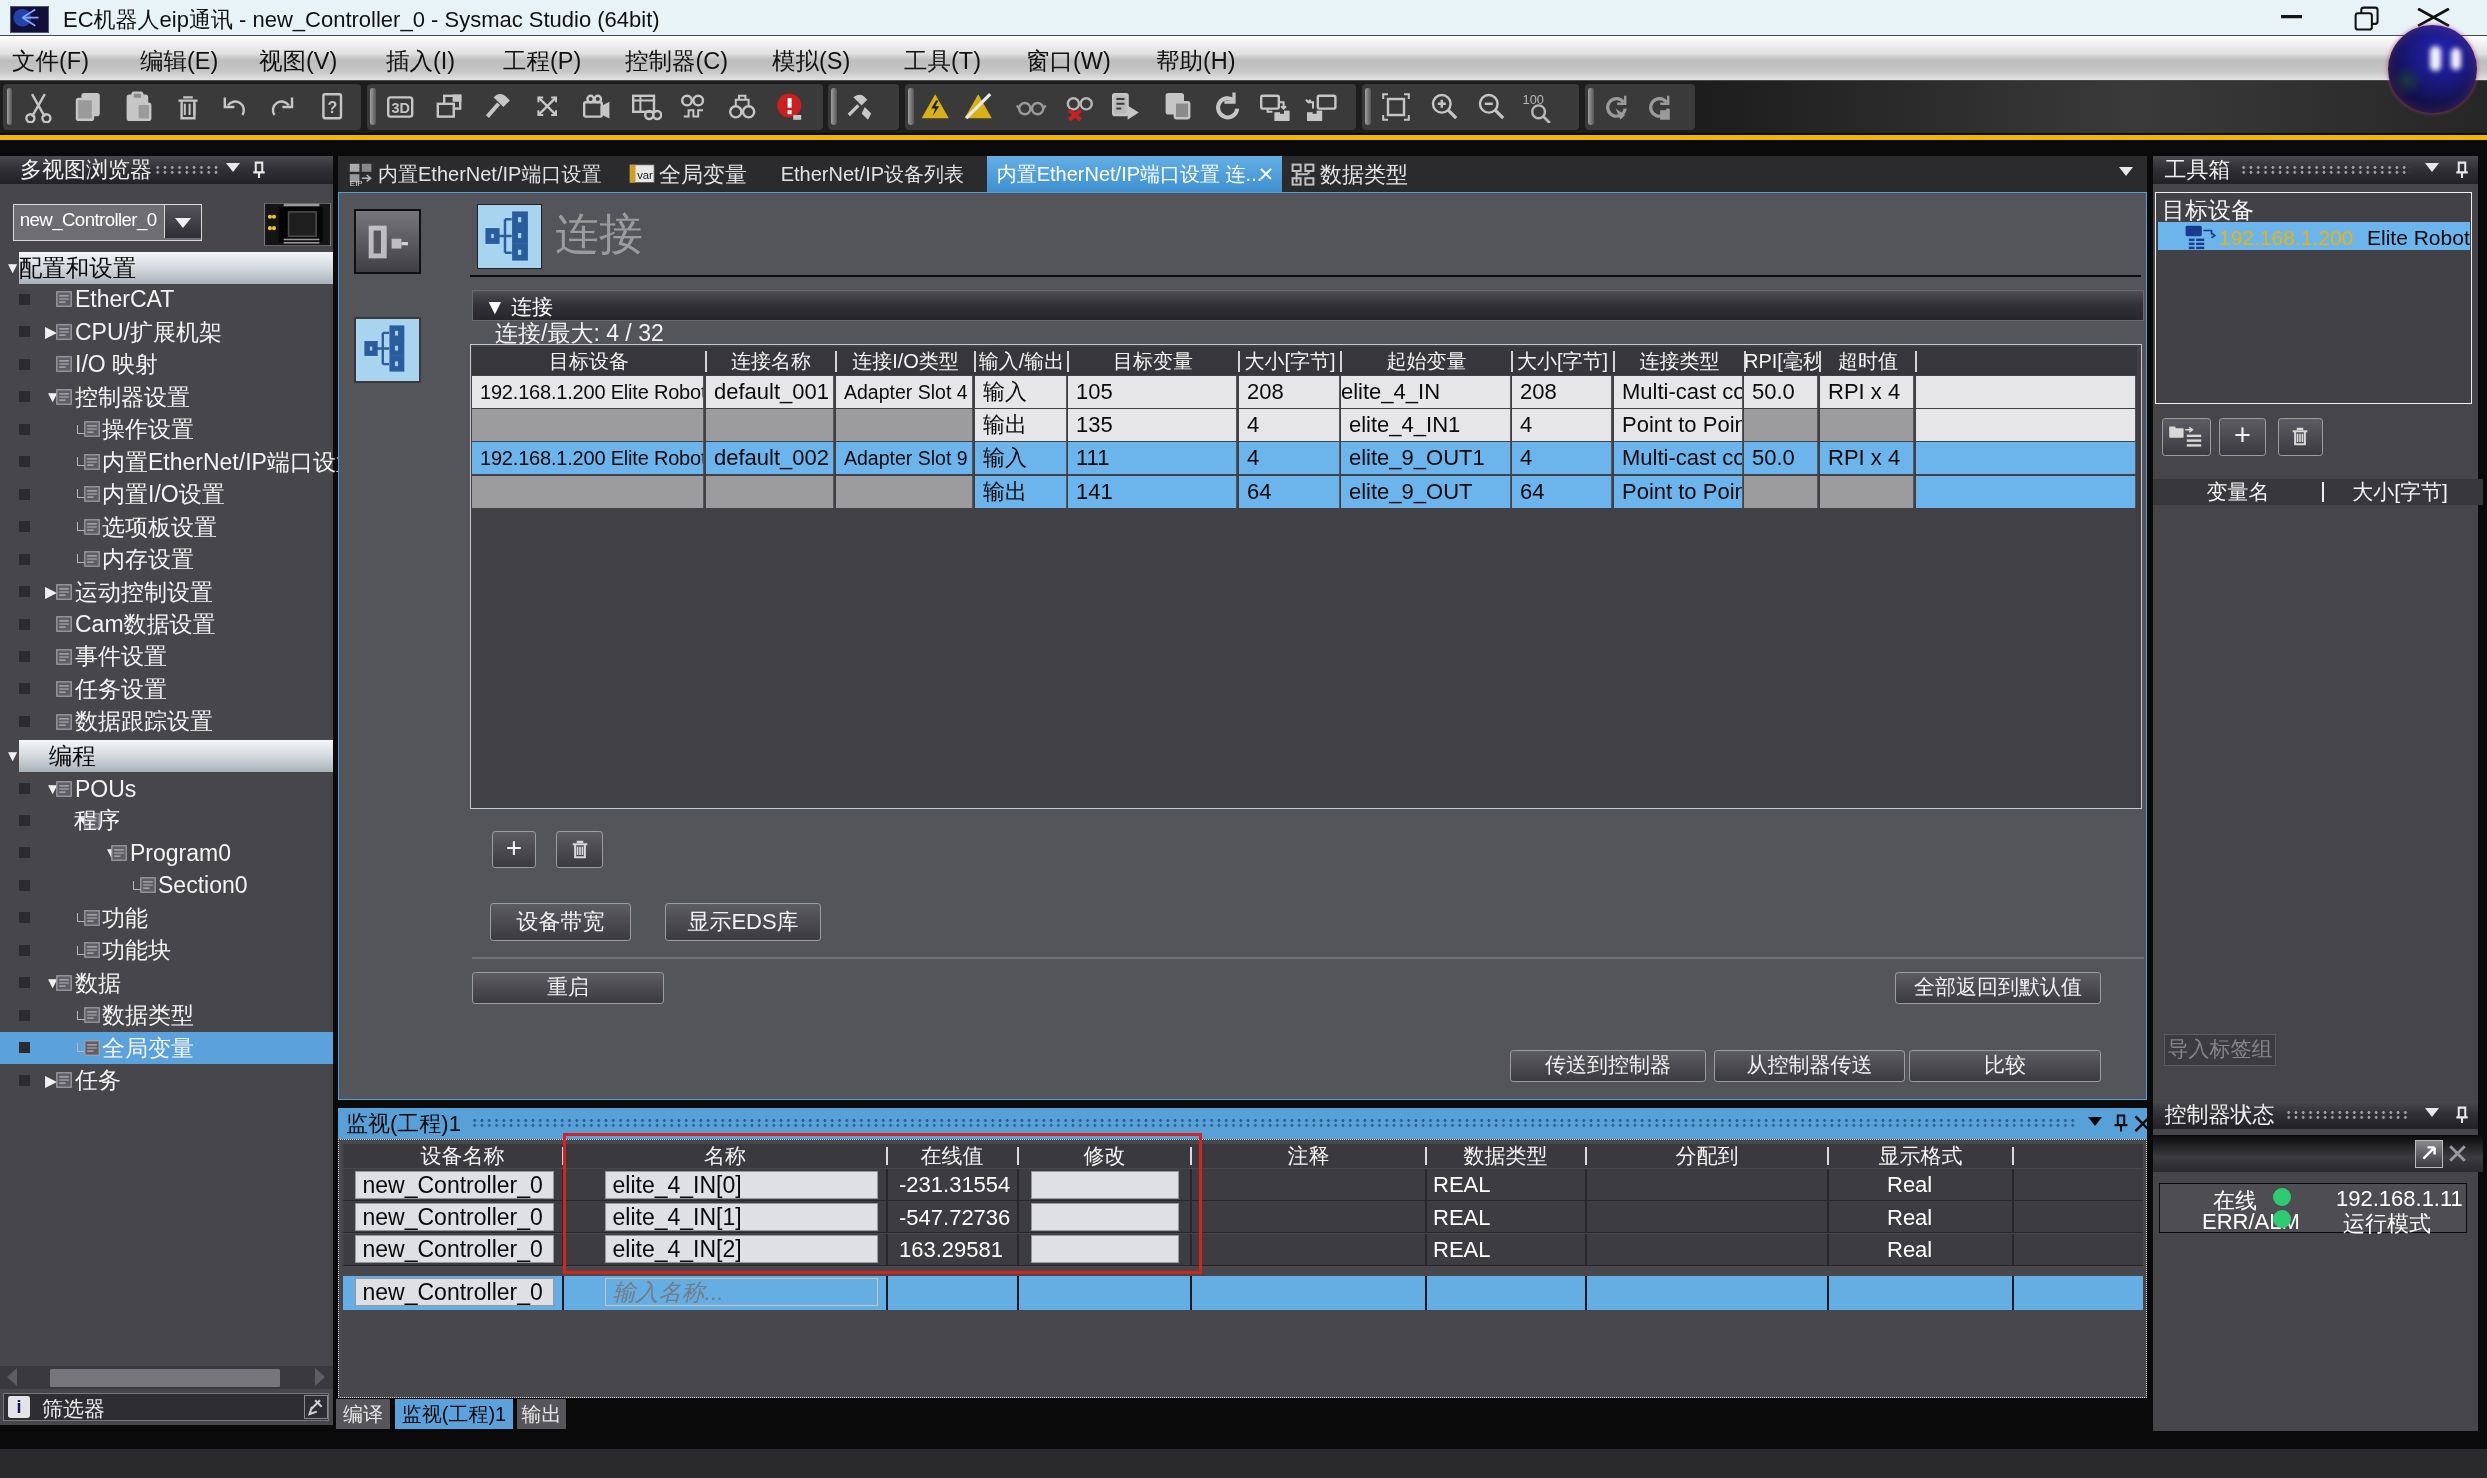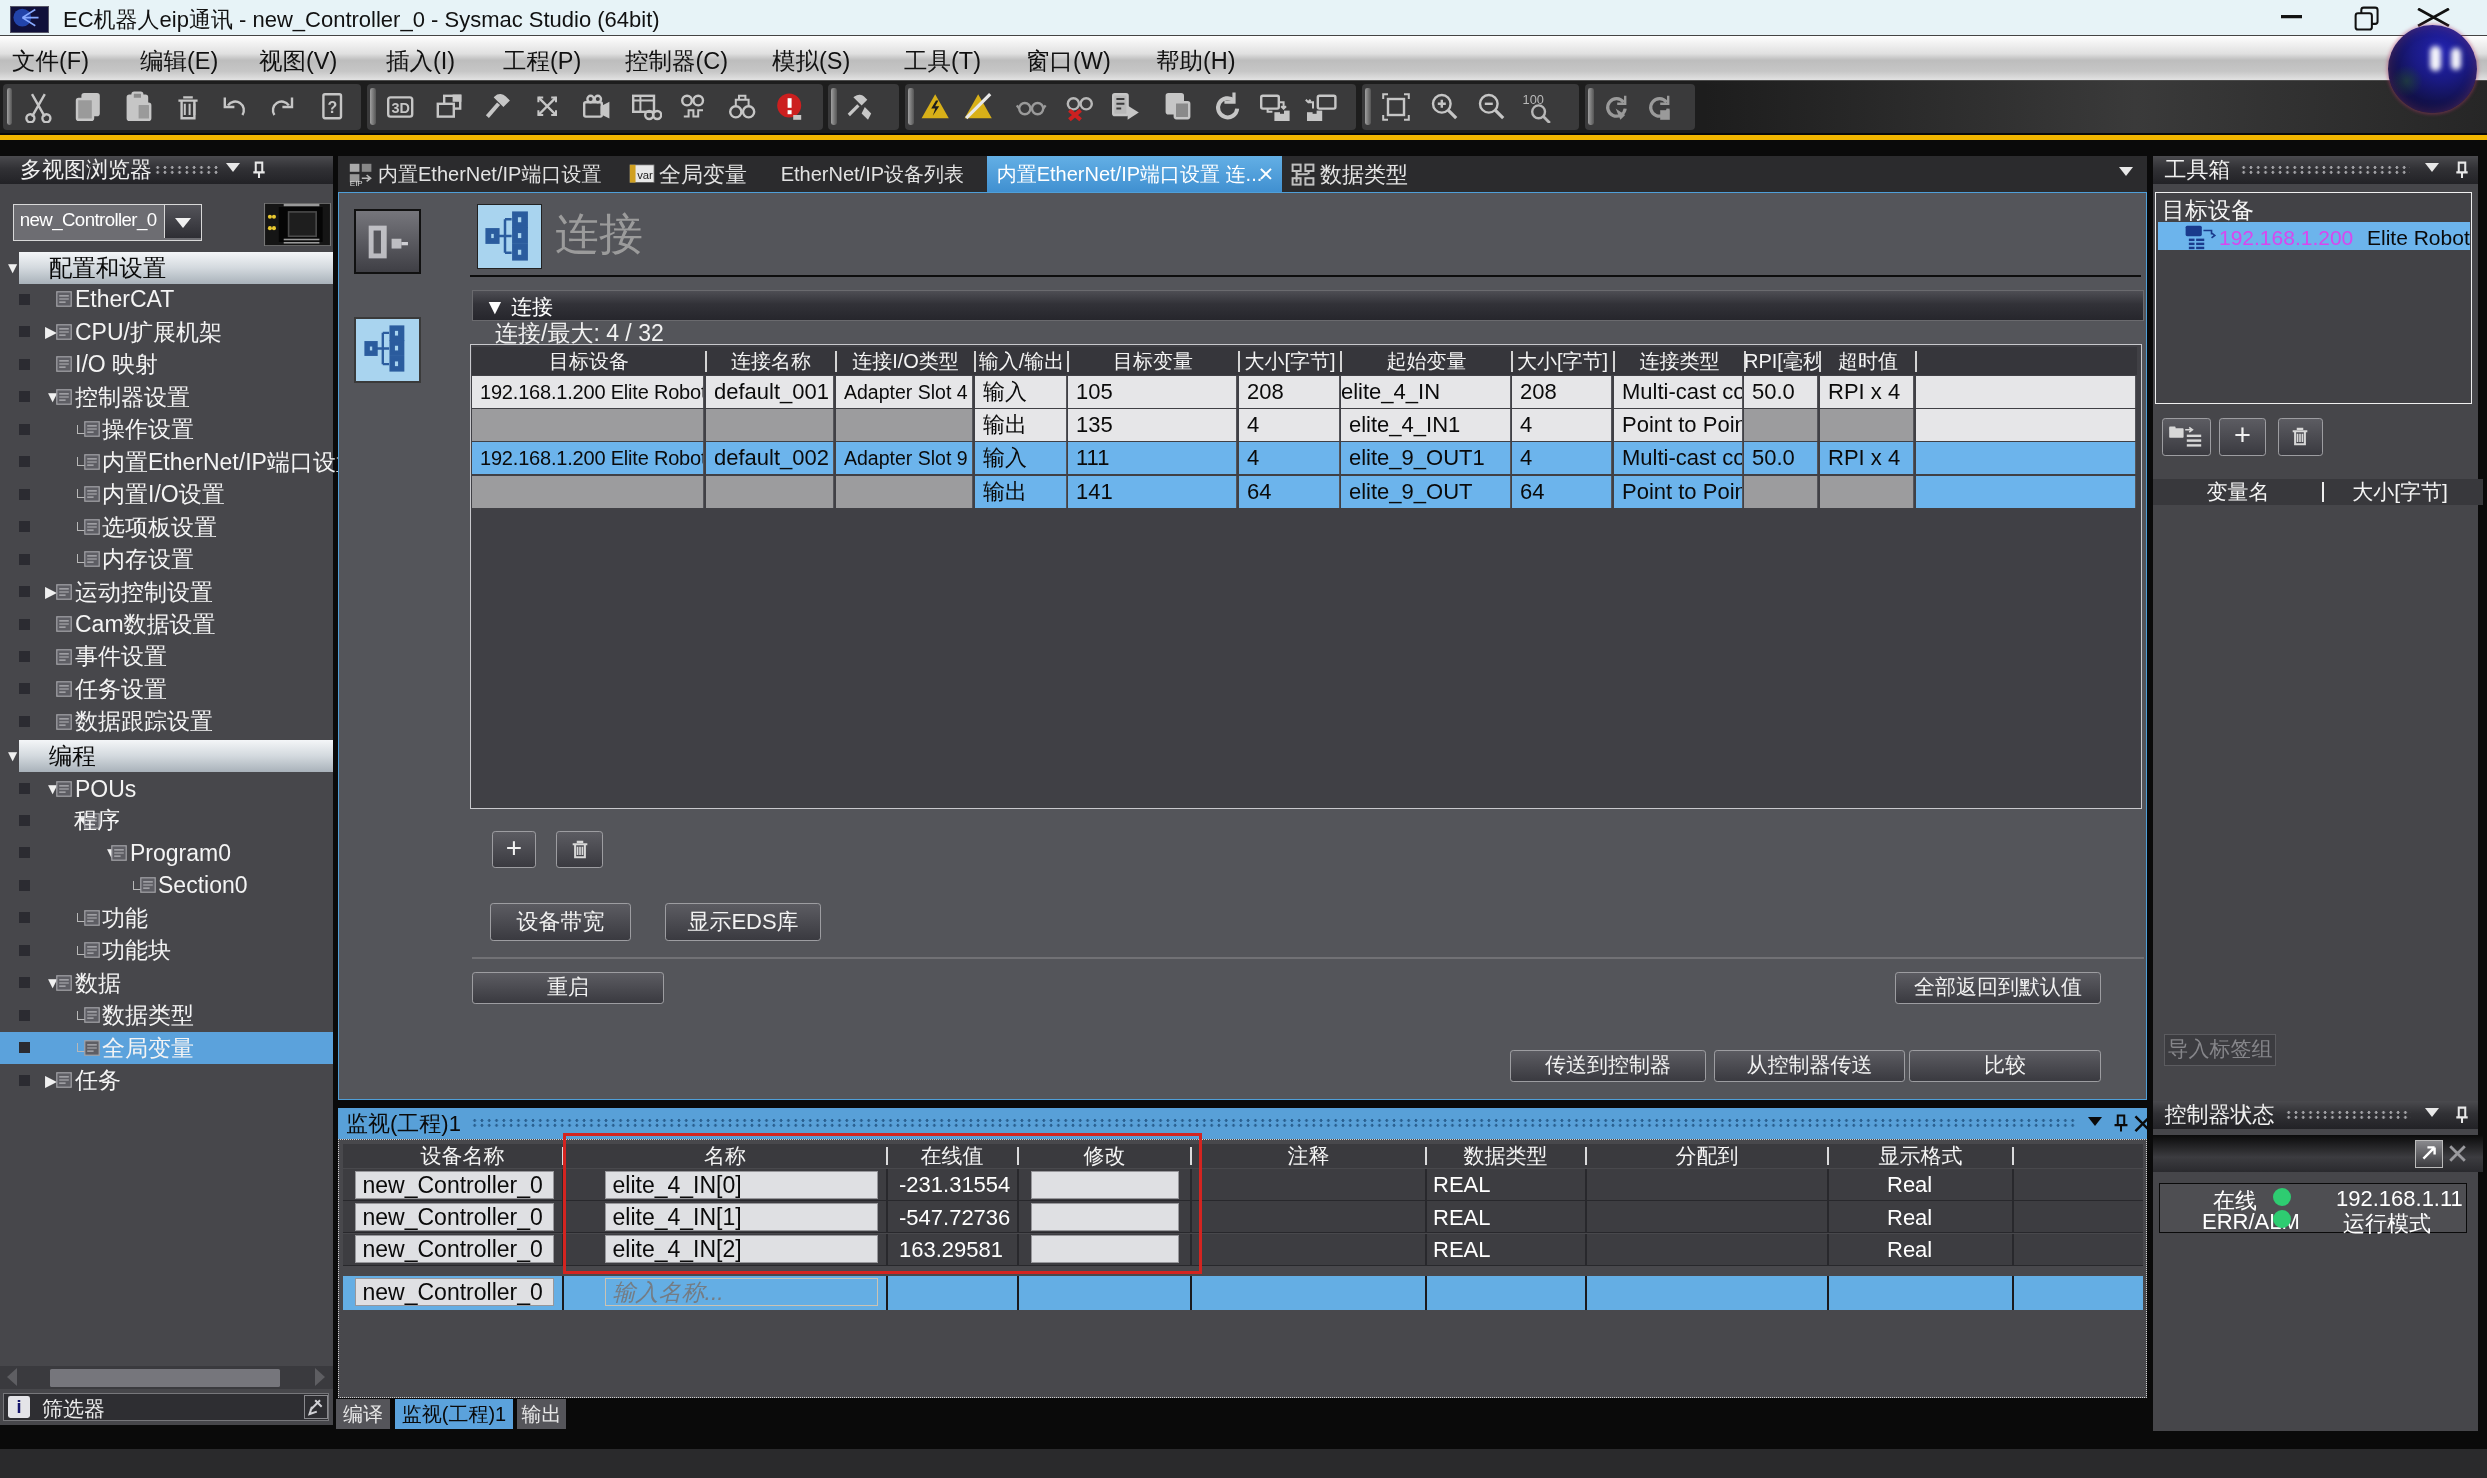--- a/index.html
+++ b/index.html
@@ -312,21 +312,21 @@
     <circle cx="12" cy="17" r="2.5" fill="#e8c830"></circle>
     <circle cx="7" cy="31" r="2.5" fill="#e8c830"></circle>
     <circle cx="12" cy="31" r="2.5" fill="#e8c830"></circle>
 <g fill="#999">
       <rect x="24" y="1" width="44" height="3"></rect>
       <rect x="24" y="44" width="44" height="2"></rect>
       <rect x="24" y="48" width="44" height="2"></rect>
     </g>
   </svg>
 <div class="tri" style="left:4.9px;top:259px;">▼</div>
-<div class="silverbar" style="left:18.7px;top:252px;width:314px;"><span style="margin-left:30px;">配置和设置</span></div>
+<div class="silverbar" style="left:18.7px;top:252px;width:314px;"><span style="">配置和设置</span></div>
 <div class="cbx" style="top:294px;"></div>
 <div class="tri" style="left:45px;top:291px;"></div>
 <svg class="ab" style="left:56px;top:291px" width="16" height="16" viewBox="0 0 20 20">
     <rect x="1" y="1" width="18" height="18" fill="#5e5e64" stroke="#a4a4a8" stroke-width="1.5"></rect>
     <path d="M4 6 h12 M4 10 h12 M4 14 h8" stroke="#b4b4b8" stroke-width="1.5"></path>
   </svg>
 <div class="trow" style="top:283px;padding-left:75px;">EtherCAT</div>
 <div class="cbx" style="top:326px;"></div>
 <div class="tri" style="left:45px;top:323px;">▶</div>
 <svg class="ab" style="left:56px;top:324px" width="16" height="16" viewBox="0 0 20 20">
@@ -779,21 +779,21 @@
       <rect x="2" y="2" width="20" height="13" rx="2"></rect>
       <rect x="6" y="18" width="7" height="3"></rect>
       <rect x="6" y="23" width="7" height="3"></rect>
       <rect x="6" y="28" width="7" height="3"></rect>
       <rect x="15" y="18" width="10" height="3"></rect>
       <rect x="15" y="23" width="10" height="3"></rect>
       <rect x="15" y="28" width="10" height="3"></rect>
     </g>
     <path d="M24 8 h10 v5 m0 -2 l4 3 -4 3" stroke="#1a3a8c" stroke-width="2" fill="none"></path>
   </svg>
-<div class="tx" style="left:2219px;top:226px;font-size:21px;color:#d946ef;">192.168.1.200</div>
+<div class="tx" style="left:2219px;top:226px;font-size:21px;color:#eab308;">192.168.1.200</div>
 <div class="tx" style="left:2367px;top:226px;font-size:21px;color:#0a0a0a;">Elite Robot</div>
 <div class="btn" style="left:2162px;top:418px;width:49px;height:38px;"></div>
 <svg class="ab" style="left:2169px;top:425px" width="34" height="24" viewBox="0 0 42 30">
     <g fill="#d8d8d8">
       <rect x="0" y="4" width="18" height="12" rx="1"></rect>
       <rect x="0" y="2" width="8" height="4" rx="1"></rect>
       <rect x="22" y="12" width="18" height="3"></rect>
       <rect x="22" y="18" width="18" height="3"></rect>
       <rect x="22" y="24" width="18" height="3"></rect>
     </g>

